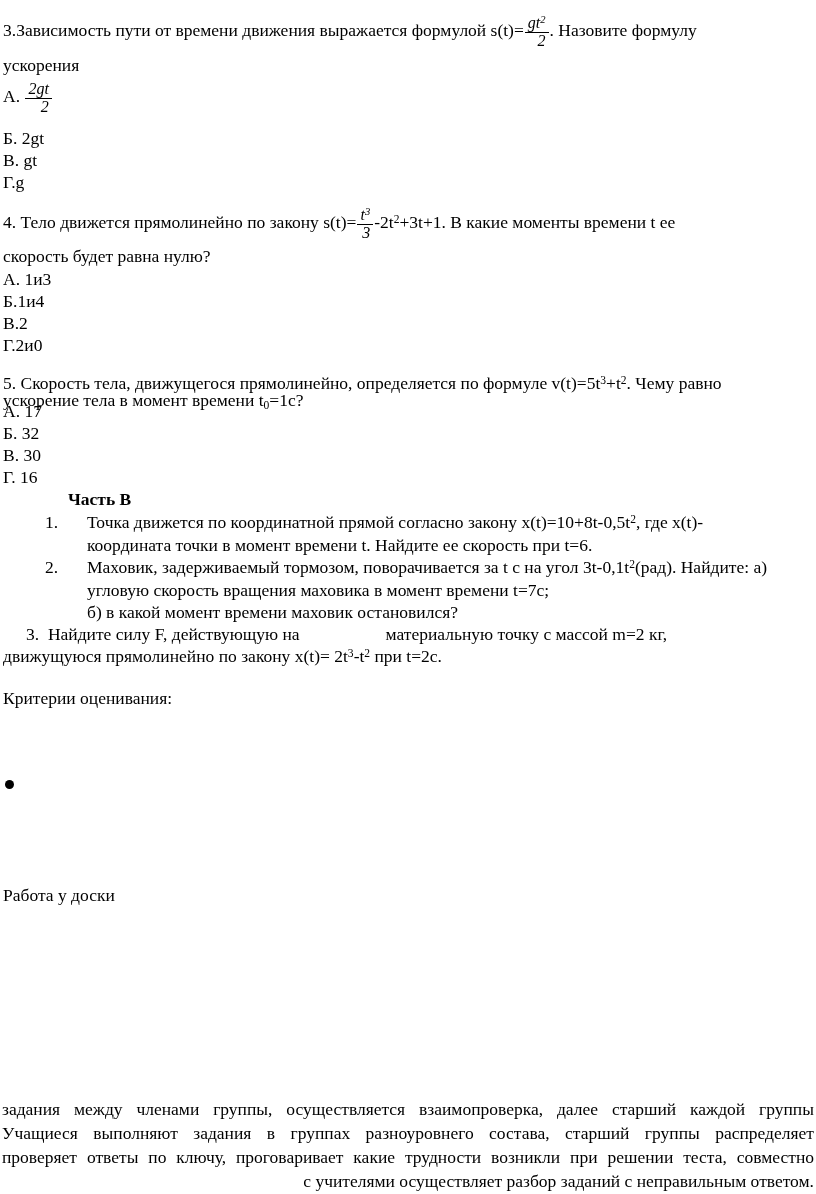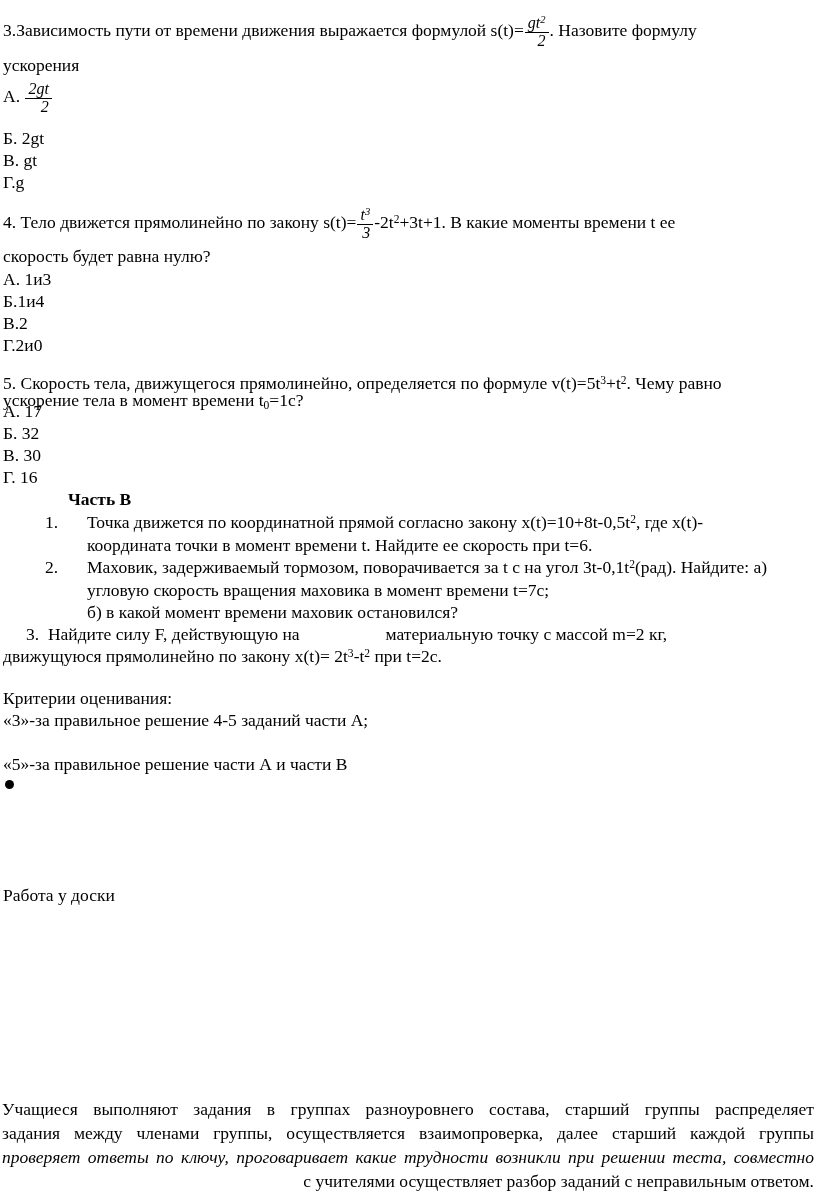--- a/index.html
+++ b/index.html
@@ -160,27 +160,25 @@
 
   <div class="ln" style="top:623px; left:26px;">
     <span>3.</span>&nbsp;&nbsp;<span>Найдите силу F, действующую на</span><span class="gap-wide"></span><span>материальную точку с массой m=2 кг,</span>
   </div>
 
   <div class="ln" style="top:645px;">
     <span>движущуюся прямолинейно по закону x(t)= 2t</span><sup>3</sup><span>-t</span><sup>2</sup><span> при t=2с.</span>
   </div>
 
   <div class="ln" style="top:687px;">Критерии оценивания:</div>
-  <div class="ln" style="top:709px;">«3»-за правильное решение 4-5 заданий части А;</div>
-  <div class="ln" style="top:753px;">«5»-за правильное решение части А и части В</div>
 
   <div class="bullet-dot" style="top:780px;"></div>
 
   <div class="ln" style="top:884px;">Работа у доски</div>
 
   <div class="para-justify" style="top:1097px;">
+    <div style="text-align:justify; text-align-last:justify;">задания между членами группы, осуществляется взаимопроверка, далее старший каждой группы</div>
     <div style="text-align:justify; text-align-last:justify;">Учащиеся выполняют задания в группах разноуровнего состава, старший группы распределяет</div>
-    <div style="text-align:justify; text-align-last:justify;">задания между членами группы, осуществляется взаимопроверка, далее старший каждой группы</div>
-    <div style="text-align:justify; text-align-last:justify;font-style:italic;">проверяет ответы по ключу, проговаривает какие трудности возникли при решении теста, совместно</div>
+    <div style="text-align:justify; text-align-last:justify;">проверяет ответы по ключу, проговаривает какие трудности возникли при решении теста, совместно</div>
     <div class="lastline">с учителями осуществляет разбор заданий с неправильным ответом.</div>
   </div>
 
 </div>
 
 </body></html>

